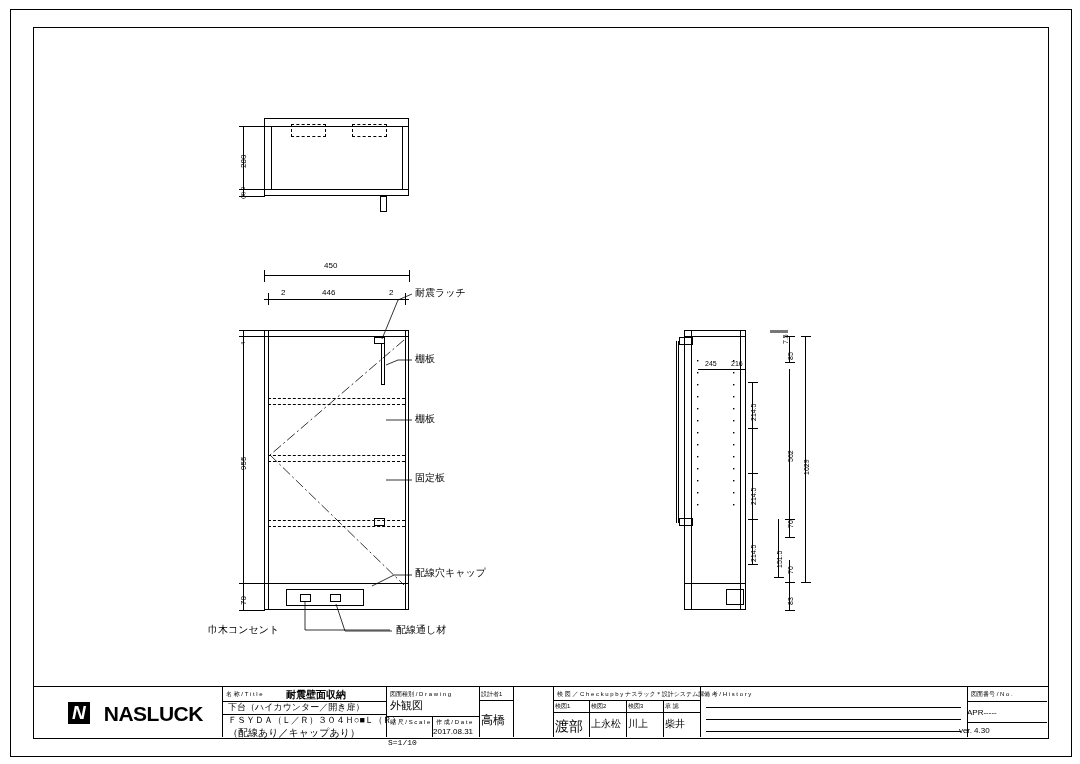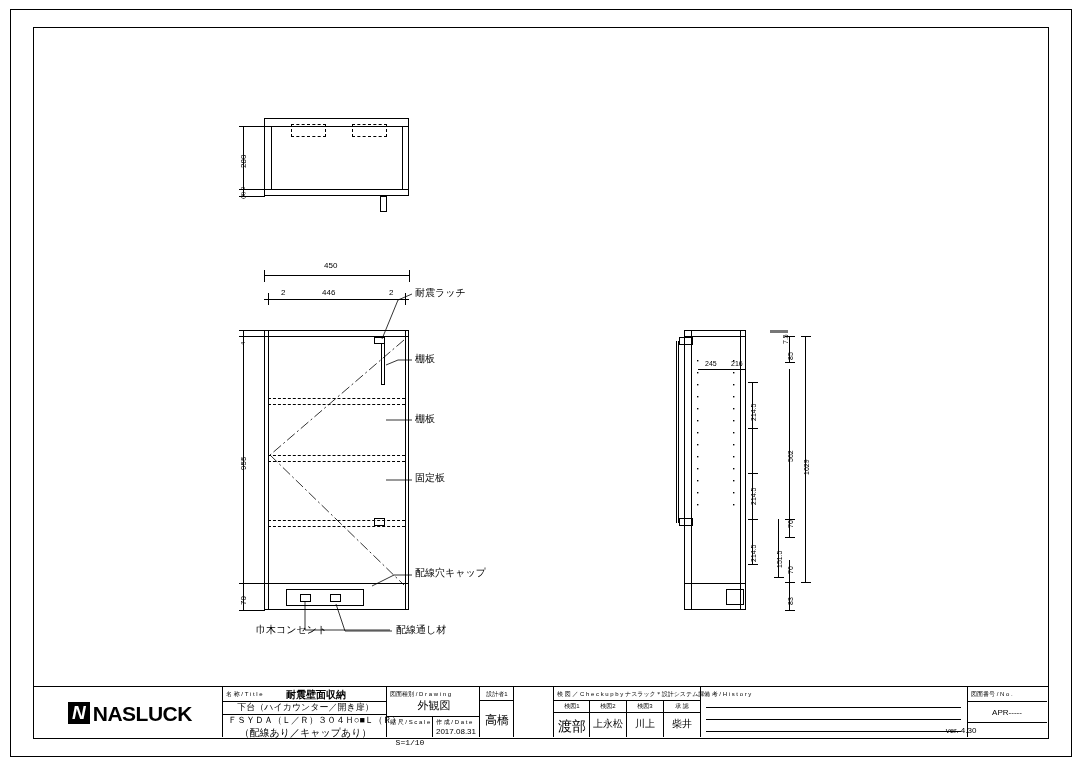--- a/index.html
+++ b/index.html
@@ -12,21 +12,21 @@
   .txt{position:absolute;white-space:nowrap;font-size:9px;line-height:1;}
   .txt.jp{font-family:Liberation Sans, sans-serif;}
   .tiny{font-size:6px;}
   .mini{font-size:7px;}
   .sm{font-size:8px;}
   .md{font-size:10px;}
   .rot{transform-origin:0 0;transform:rotate(-90deg);}
   .dash{position:absolute;border-top:1px dashed #000;height:0;}
   .box{position:absolute;border:1px solid #000;box-sizing:border-box;}
   .dashbox{position:absolute;border:1px dashed #000;box-sizing:border-box;}
-  .center{text-align:center;}
+  .center{text-align:left;}
   svg{position:absolute;left:0;top:0;overflow:visible;}
 </style>
 </head>
 <body>
 
 <div id="sheet">
 
   <div class="frame" style="left:10px;top:9px;width:1060px;height:746px;"></div>
   <div class="frame" style="left:33px;top:27px;width:1014px;height:710px;"></div>
 
@@ -119,21 +119,21 @@
     <polyline points="386,480 398,480 412,480" fill="none" stroke="#000" stroke-width="0.8"></polyline>
     <polyline points="372,586 394,575 412,575" fill="none" stroke="#000" stroke-width="0.8"></polyline>
     <polyline points="305,602 305,630 390,630" fill="none" stroke="#000" stroke-width="0.8"></polyline>
     <polyline points="336,604 345,631 392,631" fill="none" stroke="#000" stroke-width="0.8"></polyline>
   </svg>
   <div class="txt jp md" style="left:415px;top:288px;">耐震ラッチ</div>
   <div class="txt jp md" style="left:415px;top:354px;">棚板</div>
   <div class="txt jp md" style="left:415px;top:414px;">棚板</div>
   <div class="txt jp md" style="left:415px;top:473px;text-align:center;">固定板</div>
   <div class="txt jp md" style="left:415px;top:568px;">配線穴キャップ</div>
-  <div class="txt jp md" style="left:208px;top:625px;margin-left:48px;">巾木コンセント</div>
+  <div class="txt jp md" style="left:208px;top:625px;">巾木コンセント</div>
   <div class="txt jp md" style="left:396px;top:625px;">配線通し材</div>
 
   <div>
     <div class="box" style="left:684px;top:330px;width:62px;height:280px;"></div>
     <div class="ln vl" style="left:691px;top:330px;height:280px;"></div>
     <div class="ln vl" style="left:740px;top:330px;height:280px;"></div>
     <div class="ln hl" style="left:684px;top:336px;width:62px;"></div>
     <div class="ln hl" style="left:684px;top:583px;width:62px;"></div>
     <div class="box" style="left:726px;top:589px;width:18px;height:16px;"></div>
 
@@ -272,21 +272,21 @@
 
     <div class="txt tiny" style="left:704px;top:691px;">備 考 / H i s t o r y</div>
     <div class="ln hl" style="left:706px;top:707px;width:255px;"></div>
     <div class="ln hl" style="left:706px;top:719px;width:255px;"></div>
     <div class="ln hl" style="left:706px;top:731px;width:255px;"></div>
 
     <div class="txt tiny" style="left:971px;top:691px;">図面番号 / N o .</div>
     <div class="ln hl" style="left:967px;top:701px;width:80px;"></div>
     <div class="txt sm center" style="left:967px;top:709px;width:80px;">APR-----</div>
     <div class="ln hl" style="left:967px;top:722px;width:80px;"></div>
-    <div class="txt sm center" style="left:921px;top:727px;width:80px;">ver. 4.30</div>
+    <div class="txt sm center" style="left:959px;top:727px;width:80px;">ver. 4.30</div>
 
     <div style="position:absolute;left:68px;top:702px;display:flex;align-items:center;">
       <div style="background:#000;color:#fff;font-size:19px;font-weight:bold;padding:1px 4px 2px 4px;line-height:1;font-style:italic;">N</div>
-      <div style="font-size:21px;font-weight:bold;letter-spacing:-0.5px;margin-left:3px;line-height:1;">NASLUCK</div>
+      <div style="font-size:21px;font-weight:bold;letter-spacing:-0.5px;margin-left:14px;line-height:1;">NASLUCK</div>
     </div>
   </div>
 
 </div>
 
 </body></html>

